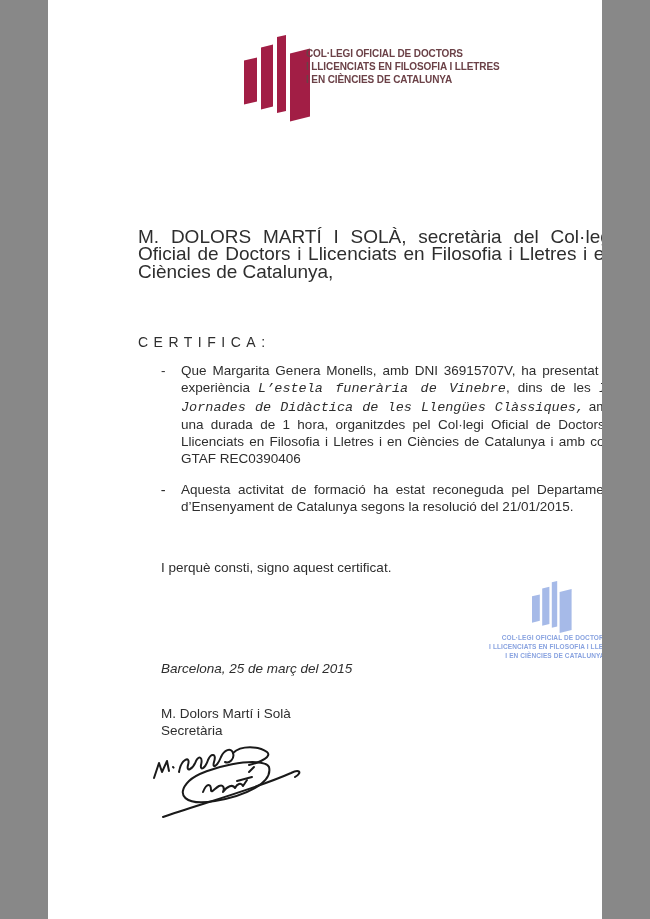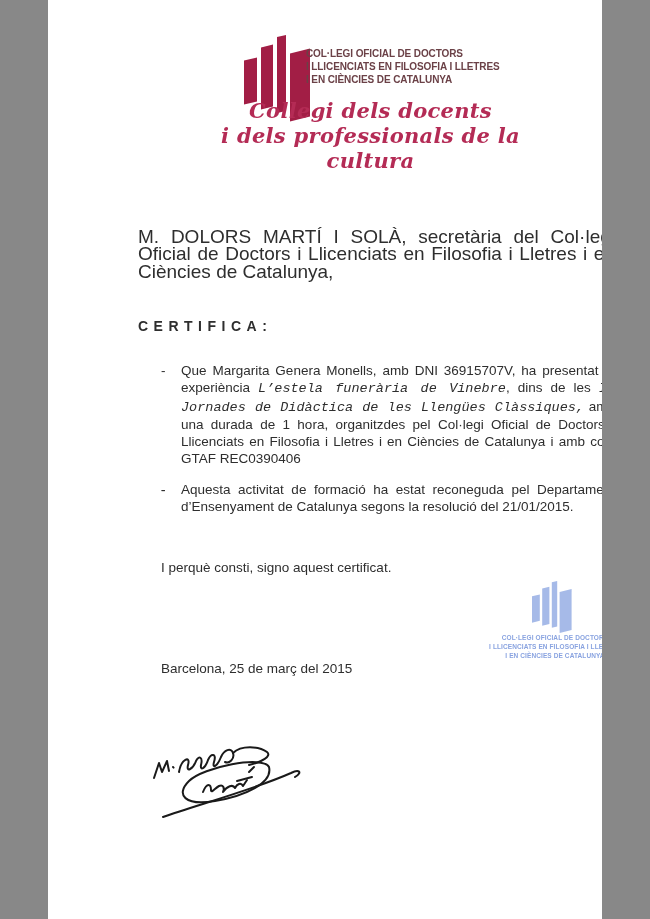--- a/index.html
+++ b/index.html
@@ -23,40 +23,40 @@
     position:absolute;left:150px;top:98px;width:345px;text-align:center;
     font-family:"DejaVu Serif", serif;font-style:italic;font-weight:bold;
     font-size:21px;line-height:25px;letter-spacing:0.3px;
   }
   
   .intro{
     position:absolute;left:90px;top:228px;width:477px;margin:0;
     font-size:19px;line-height:17.3px;text-align:justify;
   }
   .certifica{
-    position:absolute;left:90px;top:318px;margin:0;
-    font-size:14px;letter-spacing:5.5px;font-weight:bold;
+    position:absolute;left:90px;top:334px;margin:0;
+    font-size:14px;letter-spacing:5.5px;
   }
   .bullets{
     position:absolute;left:113px;top:362px;width:454px;margin:0;padding:0;list-style:none;
     font-size:13.5px;line-height:17.3px;
   }
   .bullets li{position:relative;padding-left:20px;text-align:justify;margin-bottom:13px;}
   .bullets li:nth-child(2){margin-bottom:12px;}
   .bullets .dash{position:absolute;left:0;top:0;}
   .it{font-style:italic;font-family:Liberation Mono, monospace;}
   .closing{position:absolute;left:113px;top:560px;margin:0;font-size:13.5px;}
   
   .stamp-bars{position:absolute;left:484px;top:581px;transform:scale(0.6);transform-origin:top left;}
   .stamp-text{
     position:absolute;left:416px;top:633px;width:182px;text-align:center;
     font-size:6.5px;font-weight:bold;line-height:9px;letter-spacing:0.1px;
   }
   
-  .dateline{position:absolute;left:113px;top:661px;margin:0;font-size:13.5px;}
+  .dateline{position:absolute;left:113px;top:661px;margin:0;font-size:13.5px;font-style:italic;}
   .signblock{position:absolute;left:113px;top:705px;margin:0;font-size:13.5px;line-height:17.3px;}
   .signature{position:absolute;left:93px;top:743px;}
   .signature path{fill:none;stroke:#1a1a1a;stroke-width:2;stroke-linecap:round;stroke-linejoin:round;}
 </style>
 </head>
 <body>
 
 <div class="page">
 
   <div class="logo-bars" style="--bar: #a21e45;">
@@ -64,24 +64,20 @@
       <i class="b b1"></i>
         <i class="b b2"></i>
         <i class="b b3"></i>
         <i class="b b4"></i>
     </div>
   </div>
   <div class="org" style="color: rgb(107, 65, 71);">
     <div>COL·LEGI OFICIAL DE DOCTORS</div>
     <div>I LLICENCIATS EN FILOSOFIA I LLETRES</div>
     <div>I EN CIÈNCIES DE CATALUNYA</div>
-  </div>
-  <div class="tagline" style="color: rgb(180, 43, 85);">
-    <div>Collegi dels docents</div>
-    <div>i dels professionals de la cultura</div>
   </div>
 
   <p class="intro">M. DOLORS MARTÍ I SOLÀ, secretària del Col·legi Oficial de Doctors i Llicenciats en Filosofia i Lletres i en Ciències de Catalunya,</p>
 
   <p class="certifica">CERTIFICA:</p>
 
   <ul class="bullets">
     <li>
       <span class="dash">-</span>
       <span>Que Margarita Genera Monells, amb DNI 36915707V, ha presentat la experiència </span><span class="it">L’estela funerària de Vinebre</span><span>, dins de les </span><span class="it">IX Jornades de Didàctica de les Llengües Clàssiques,</span><span> amb una durada de 1 hora, organitzdes pel Col·legi Oficial de Doctors i Llicenciats en Filosofia i Lletres i en Ciències de Catalunya i amb codi GTAF REC0390406</span>
@@ -106,20 +102,24 @@
     </div>
   </div>
   <div class="stamp-text" style="color: rgb(137, 163, 224);">
     <div>COL·LEGI OFICIAL DE DOCTORS</div>
     <div>I LLICENCIATS EN FILOSOFIA I LLETRES</div>
     <div>I EN CIÈNCIES DE CATALUNYA</div>
   </div>
 
   <p class="dateline">Barcelona, 25 de març del 2015</p>
 
+  <div class="signblock">
+    <div>M. Dolors Martí i Solà</div>
+    <div>Secretària</div>
+  </div>
 
   <svg class="signature" width="180" height="80" viewBox="0 0 180 80">
     <path d="M13,35 L18,20 L21,29 L26,18 L28,28"></path>
     <path d="M32,24 l0.6,0.6"></path>
     <path d="M38,29 C40,16 50,12 47,22 C45,30 52,26 55,18 C58,12 62,14 60,22 C59,28 64,26 67,17 C70,10 76,10 73,19 C71,26 76,24 80,14 C83,7 90,4 92,10 C94,16 88,21 84,19"></path>
     <path d="M92,10 C100,2 118,3 126,9 C131,13 121,19 108,22"></path>
     <path d="M128,24 C122,12 62,24 48,38 C34,52 44,63 74,58 C104,53 132,40 128,24"></path>
     <path d="M62,49 C66,39 70,41 70,47 C70,51 74,45 78,43 C82,41 84,45 82,49 C86,43 92,41 94,45 C96,41 100,39 102,43 L106,37"></path>
     <path d="M96,38 L111,34"></path>
     <path d="M108,29 L113,24"></path>

